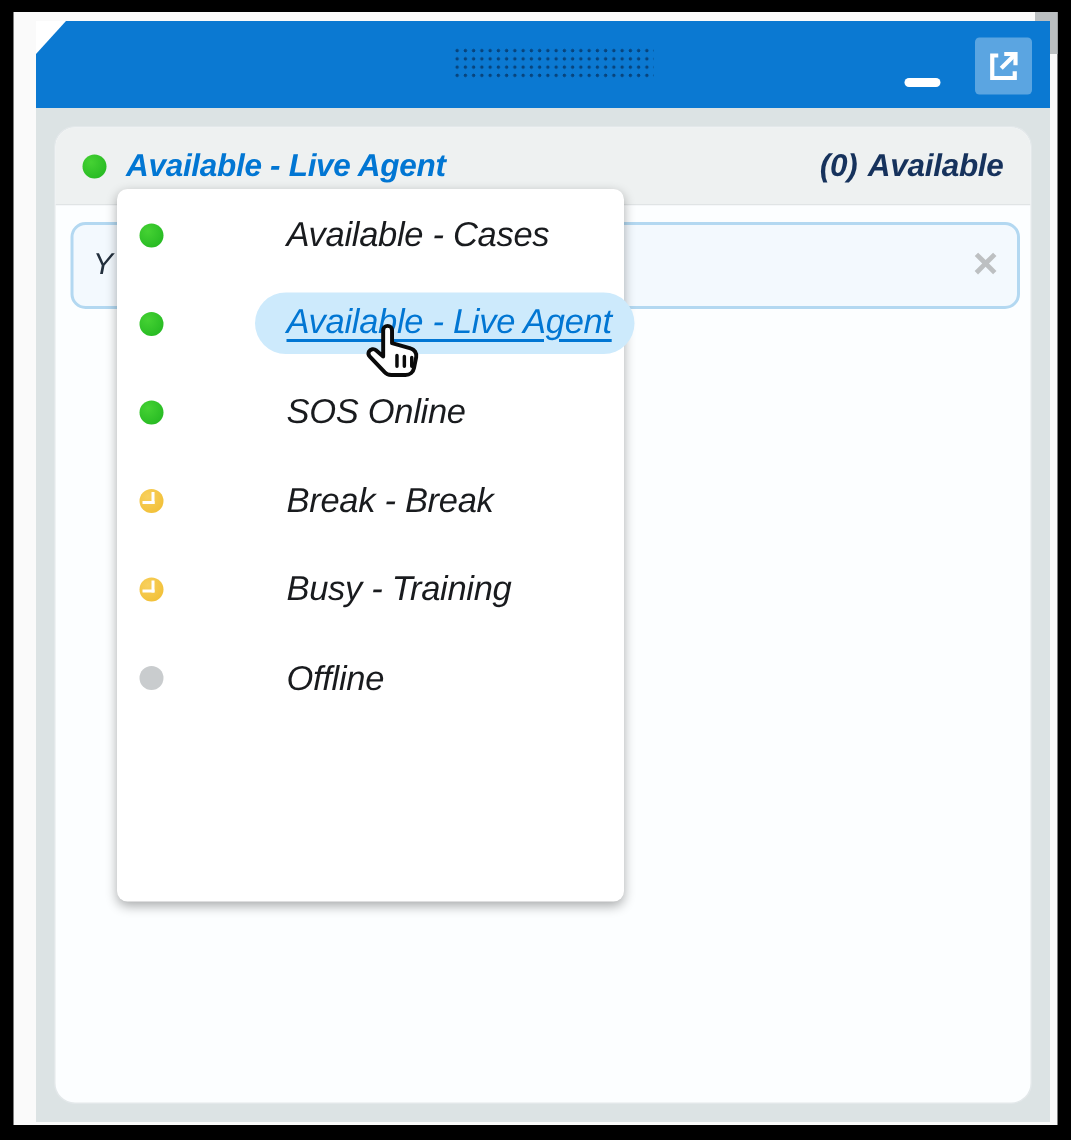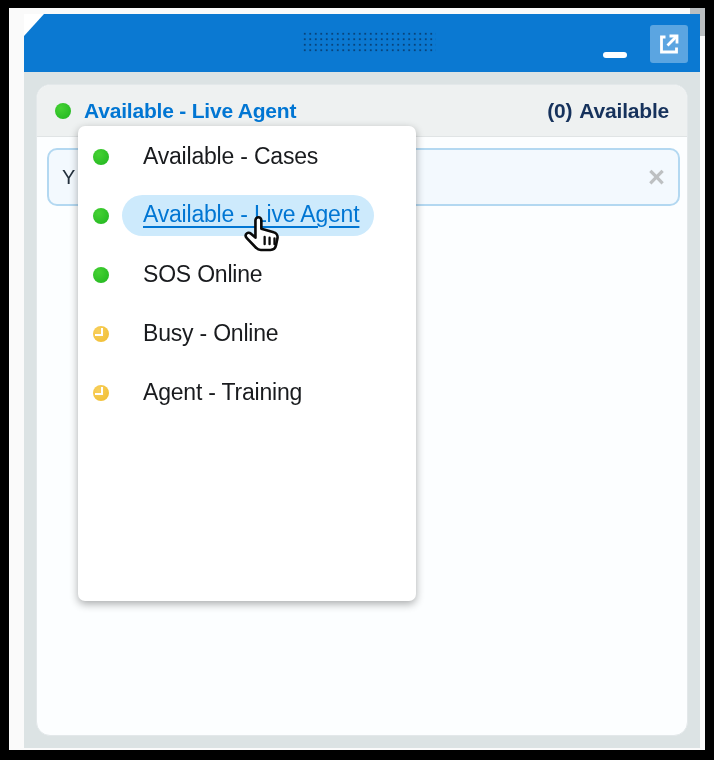--- a/index.html
+++ b/index.html
@@ -6,21 +6,21 @@
   html,body { width:714px; height:760px; }
   body {
     background:#000;
     font-family:"Liberation Sans","DejaVu Sans",sans-serif;
     position:relative; overflow:hidden;
     -webkit-font-smoothing:antialiased;
   }
   .outer-strip { position:absolute; left:9px; top:8px; right:9px; bottom:10px; background:#fafafa; }
   .scrollbar-frag { position:absolute; right:9px; top:8px; width:15px; height:28px; background:#bbbfc1; }
 
-  .widget { position:absolute; left:24px; top:14px; width:676px; height:734px; background:#dce3e4; }
+  .widget { position:absolute; left:24px; top:14px; width:676px; height:734px; background:#dce3e4;font-style:italic; }
 
   
   .titlebar { position:absolute; left:0; top:0; width:100%; height:58px; background:#0b79d2; }
   .corner-fold { position:absolute; left:0; top:0; }
   .drag-dots {
     position:absolute; left:278px; top:17px; width:134px; height:23px;
     background-image:radial-gradient(rgba(6,36,72,.62) 1.1px, transparent 1.3px);
     background-size:5.5px 5.5px; cursor:grab;
   }
   .min-btn { position:absolute; right:73px; top:38px; width:24px; height:6px; border-radius:3px; background:#fff; cursor:pointer; }
@@ -53,21 +53,21 @@
     position:absolute; right:13px; top:50%; transform:translateY(-50%);
     font-size:29px; font-weight:700; color:#bdc0c2; line-height:1; cursor:pointer;
   }
 
   
   .dropdown {
     position:absolute; left:54px; top:112px; width:338px; height:475px;
     background:#fff; border-radius:7px; box-shadow:0 3px 8px rgba(0,0,0,.33);
     padding:1px 0; display:flex; flex-direction:column; z-index:5;
   }
-  .menu-item { flex:none; height:59.1px; display:flex; align-items:center; padding-left:15px; cursor:pointer; }
+  .menu-item { flex:none; height:59.1px; display:flex; align-items:center; padding-left:15px; cursor:pointer;gap:48px; }
   .mlabel { margin-left:34px; font-size:23px; color:#191b1e; letter-spacing:-.2px; white-space:nowrap; }
   .menu-item.selected .mlabel {
     margin-left:13px; background:#cdeafc; border-radius:21px;
     padding:6px 15px 8px 21px; color:#0176d3;
     text-decoration:underline; text-decoration-thickness:2px; text-underline-offset:4px;
   }
 
   
   .dot { position:relative; width:16px; height:16px; border-radius:50%; flex:none; }
   .dot.online  { background:radial-gradient(circle at 35% 32%, #45d233, #1fb41f); }
@@ -133,21 +133,25 @@
       <div class="menu-item selected">
         <span class="dot online"></span>
         <span class="mlabel">Available - Live Agent</span>
       </div>
       <div class="menu-item">
         <span class="dot online"></span>
         <span class="mlabel">SOS Online</span>
       </div>
       <div class="menu-item">
         <span class="dot busy"></span>
-        <span class="mlabel">Busy - Online</span>
+        <span class="mlabel">Break - Break</span>
       </div>
       <div class="menu-item">
         <span class="dot busy"></span>
-        <span class="mlabel">Agent - Training</span>
+        <span class="mlabel">Busy - Training</span>
+      </div>
+      <div class="menu-item">
+        <span class="dot offline"></span>
+        <span class="mlabel">Offline</span>
       </div>
     </div>
 
 </div>
 
 </body></html>

